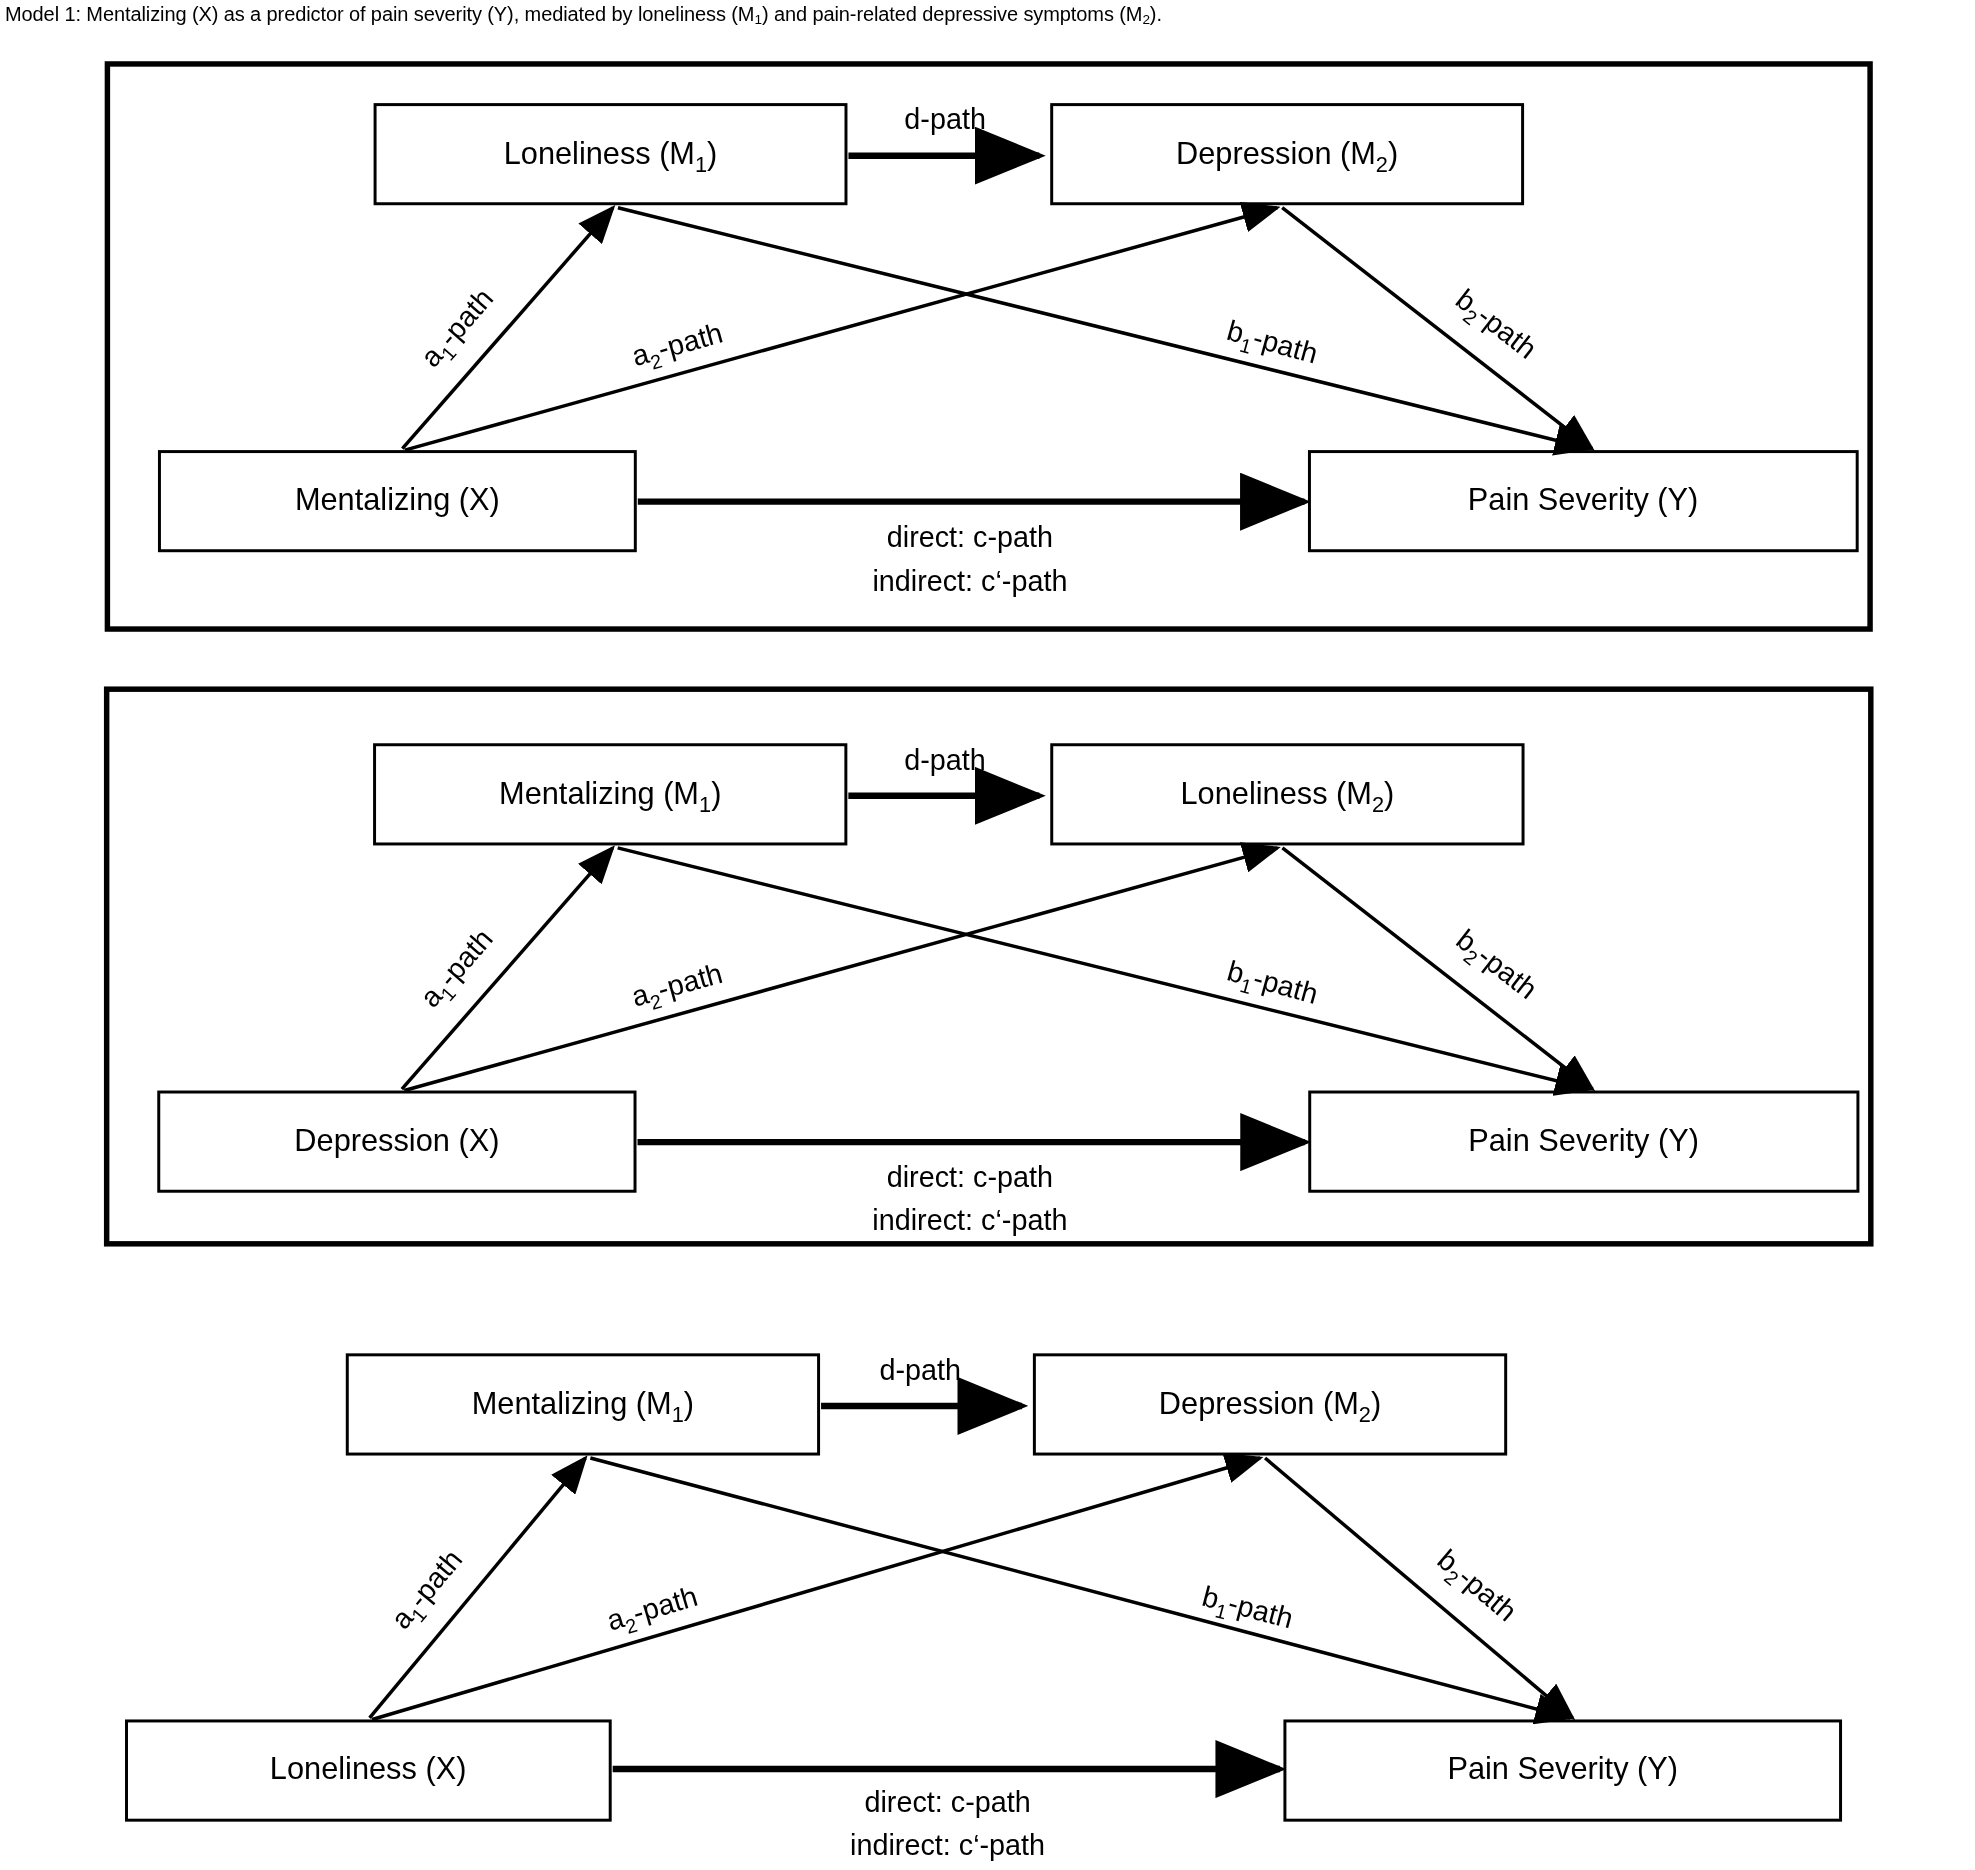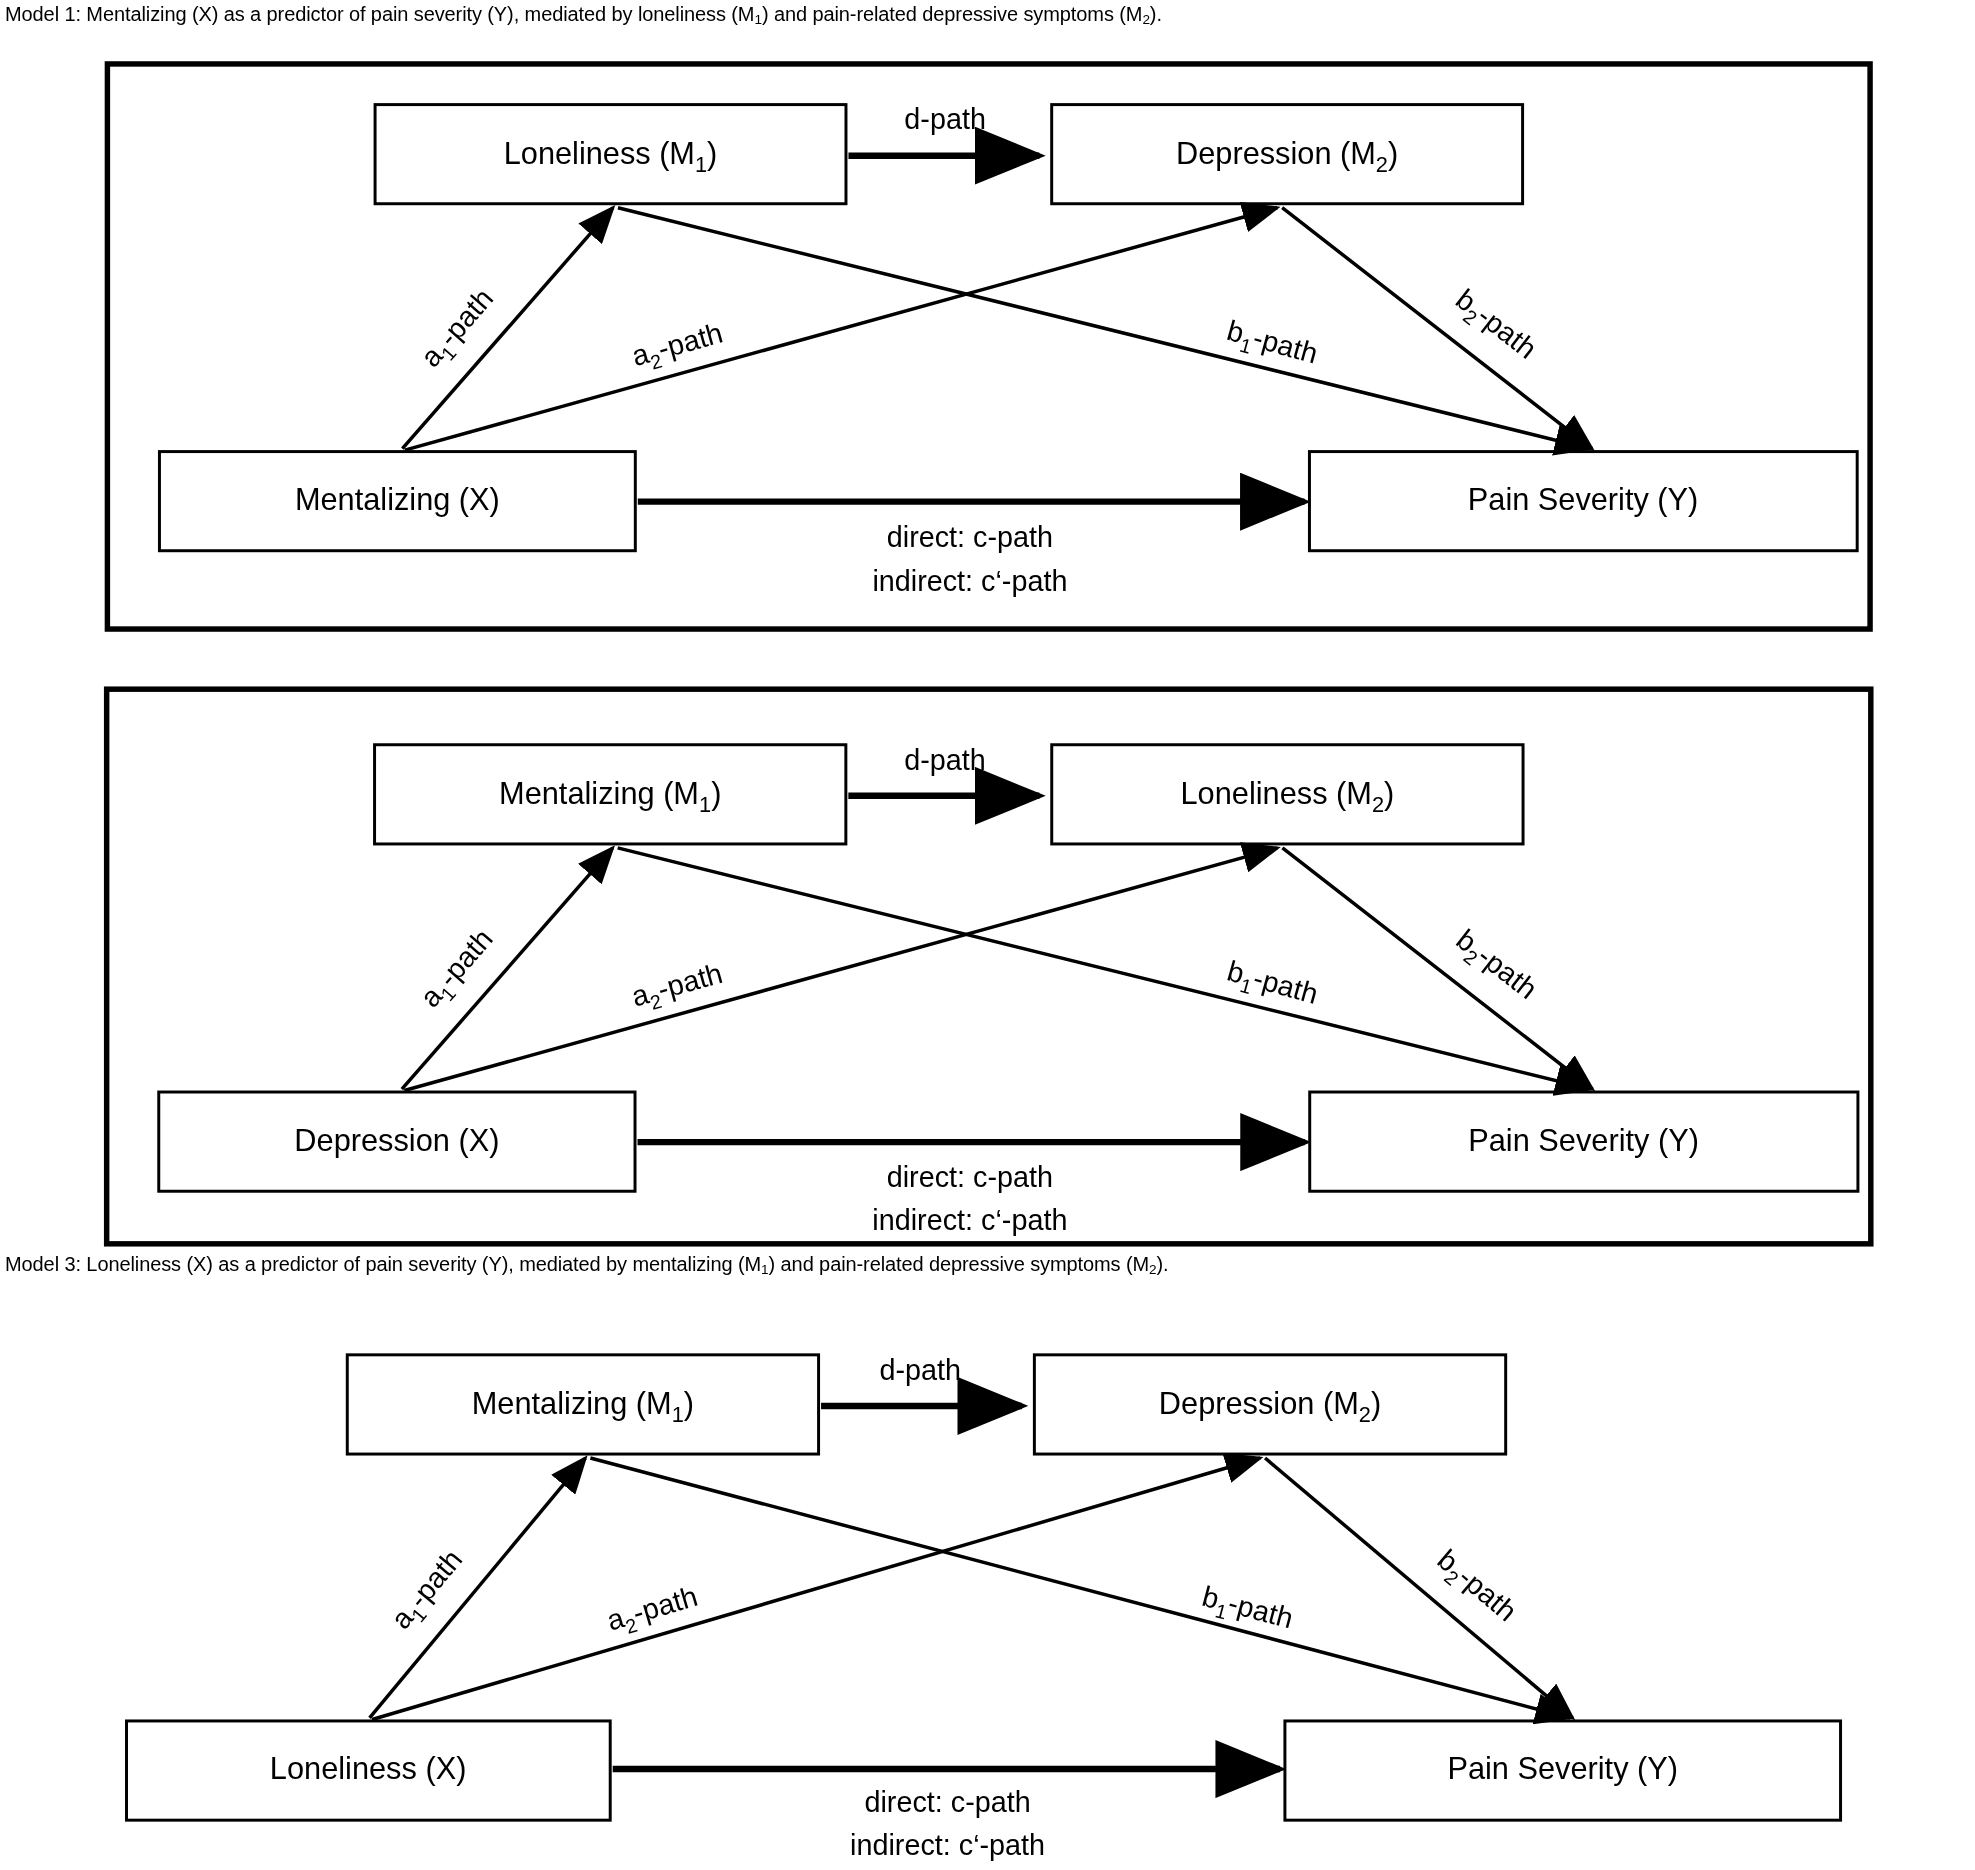--- a/index.html
+++ b/index.html
@@ -163,23 +163,20 @@
     <line class="edge-line edge-thick" x1="1285" y1="923" x2="2630" y2="923" marker-end="url(#ah2)"></line>
     <text class="plain-label" x="1955" y="1013">direct: c-path</text>
     <text class="plain-label" x="1955" y="1101">indirect: c‘-path</text>
 
     <text class="node-label" x="1230" y="226"><tspan>Mentalizing (M</tspan><tspan class="sub" dy="20">1</tspan><tspan dy="-20">)</tspan></text>
     <text class="node-label" x="2595" y="226"><tspan>Loneliness (M</tspan><tspan class="sub" dy="20">2</tspan><tspan dy="-20">)</tspan></text>
     <text class="node-label" x="800" y="924">Depression  (X)</text>
     <text class="node-label" x="3192" y="924">Pain Severity  (Y)</text>
   </svg>
 
-  <div class="caption" style="top: 1253px;">
-    <span>Model 3: Loneliness (X) as a predictor of pain severity (Y), mediated by mentalizing (M</span><sub>1</sub><span>) and pain-related depressive symptoms (M</span><sub>2</sub><span>).</span>
-  </div>
 
   <svg class="model-svg" style="top:1305px;" width="1975" height="566" viewBox="0 0 3981 1140">
     <defs>
       <marker id="ah3" markerWidth="11" markerHeight="9" refX="10" refY="4.5" orient="auto" markerUnits="strokeWidth">
         <path d="M0,0 L11,4.5 L0,9 z" fill="#000"></path>
       </marker>
     </defs>
 
     <rect class="node-box" x="700" y="100" width="950" height="200"></rect>
     <rect class="node-box" x="2085" y="100" width="950" height="200"></rect>

